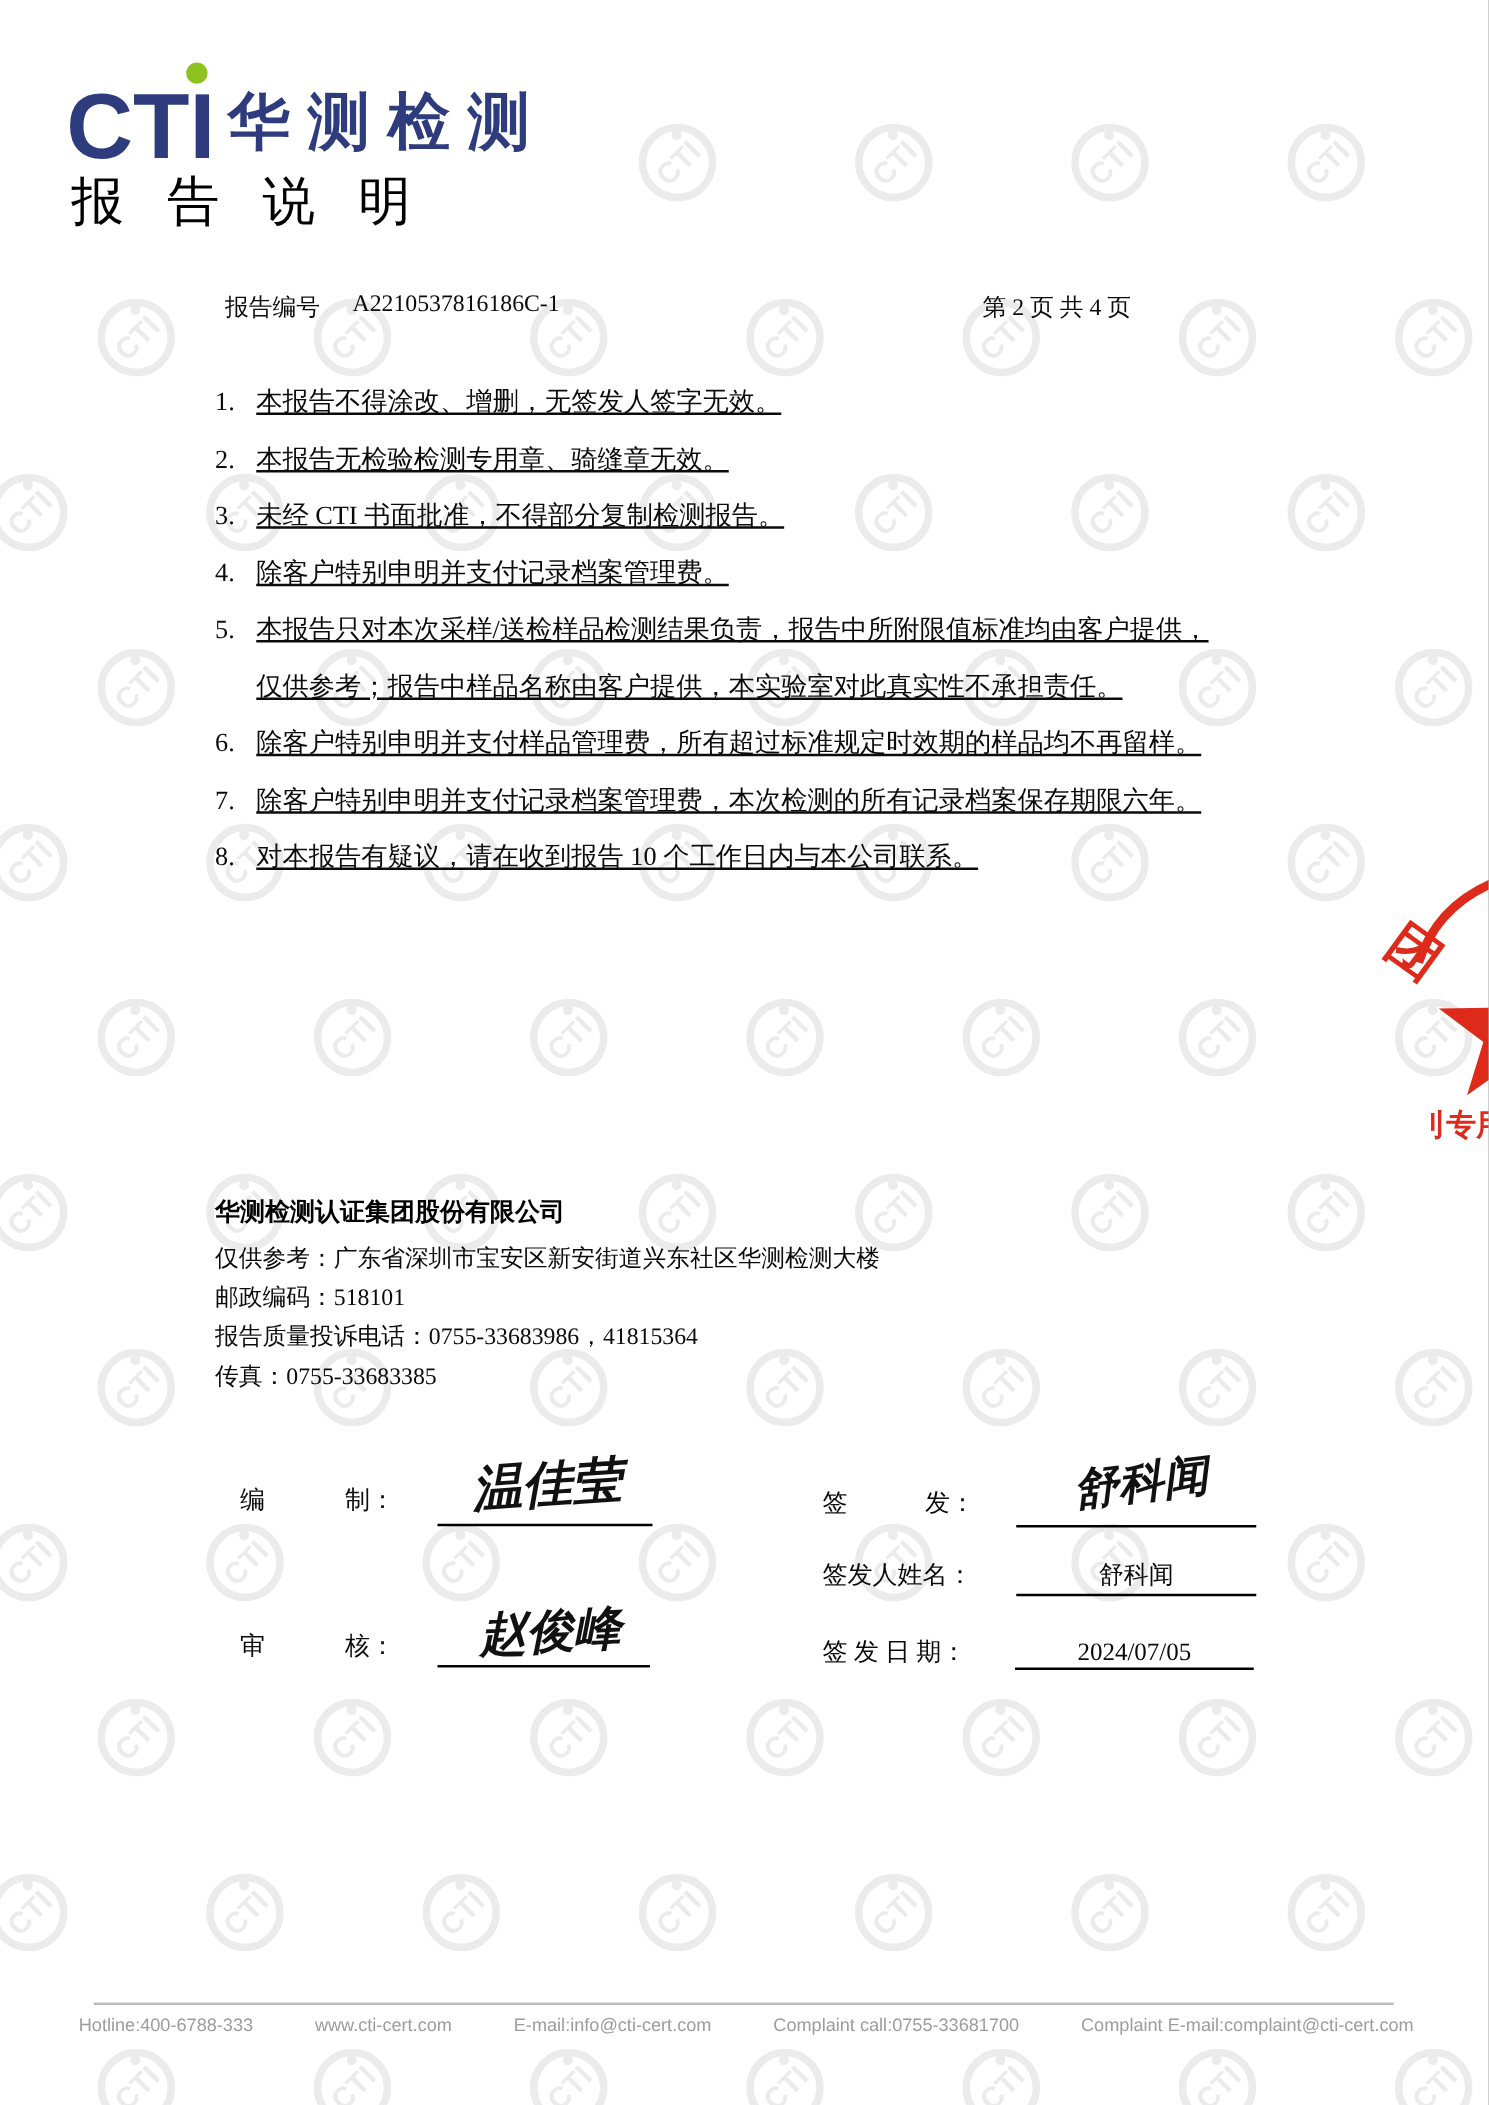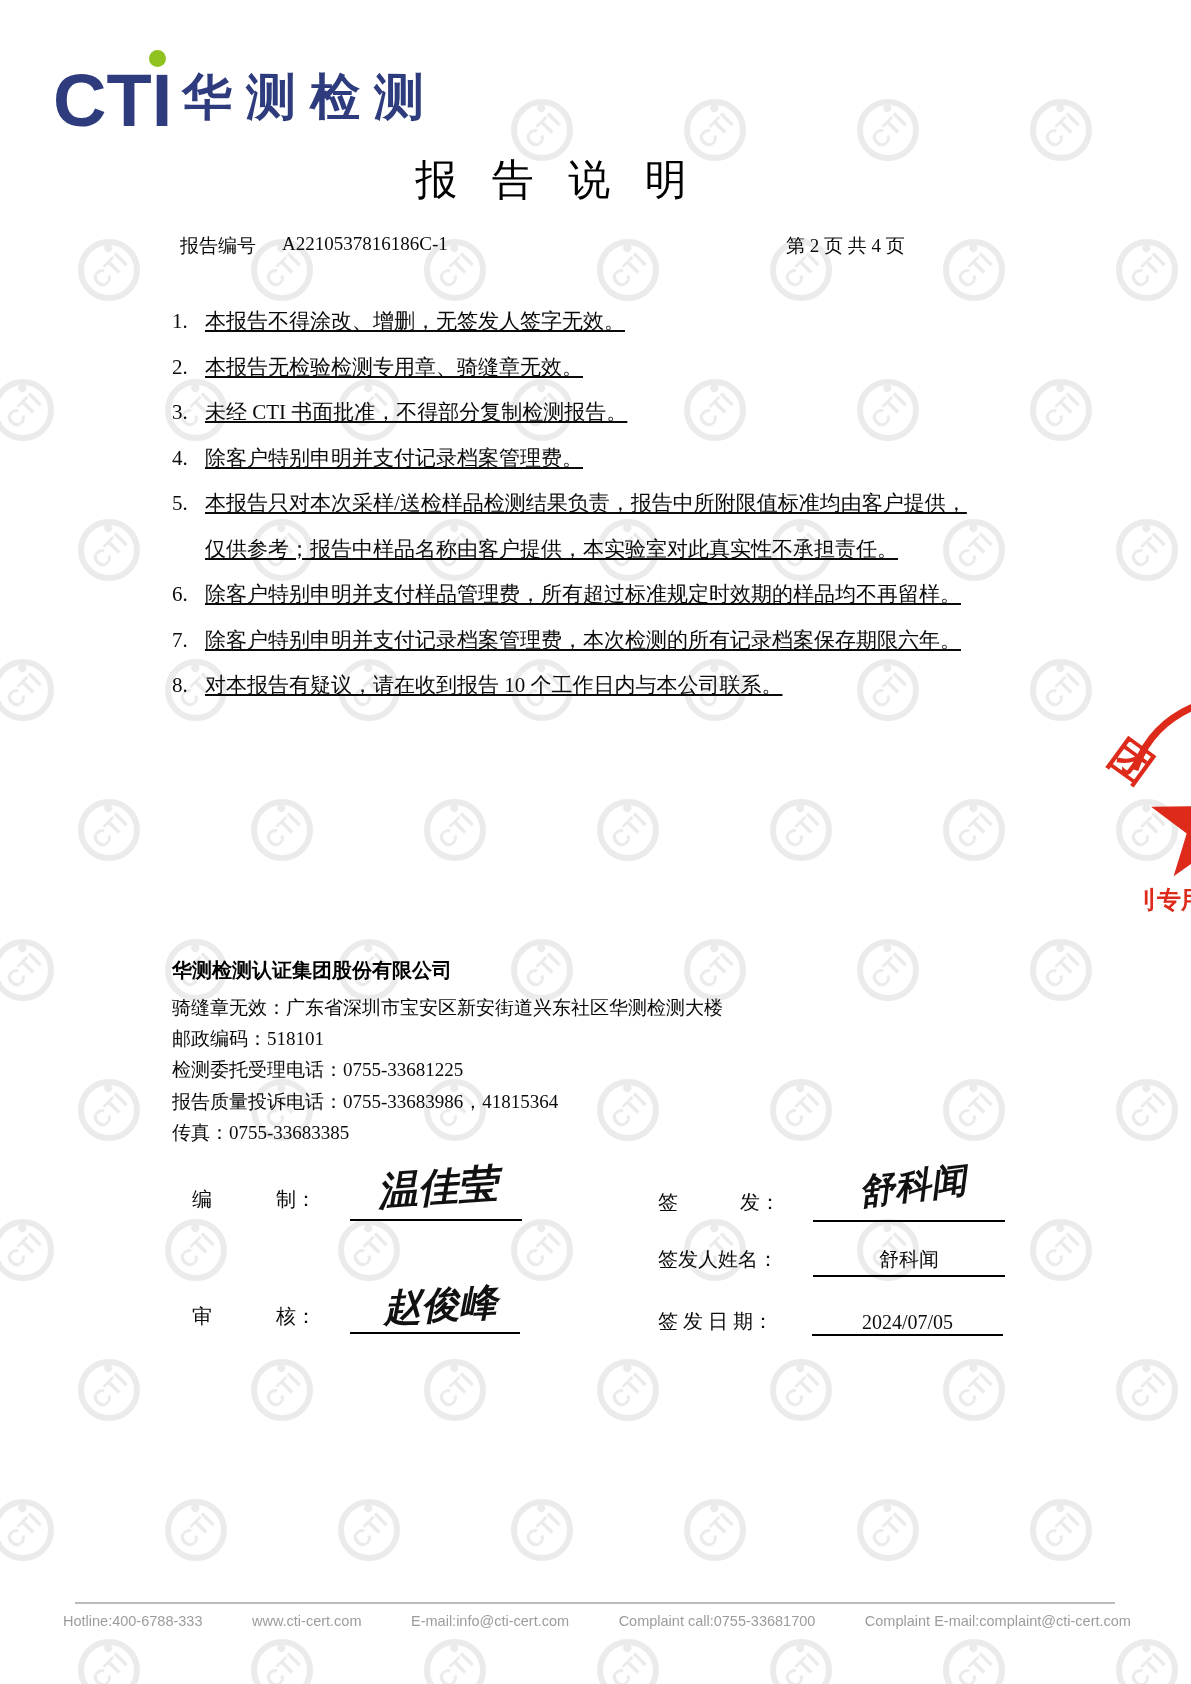--- a/index.html
+++ b/index.html
@@ -14,21 +14,21 @@
   .stamp-wrap{position:absolute;left:1105px;top:678px;width:200px;height:250px;z-index:2;}
 
   
   .logo-cti{position:absolute;left:53px;top:64px;font-family:"Liberation Sans","DejaVu Sans",sans-serif;
     font-weight:bold;font-size:74px;line-height:74px;letter-spacing:0px;}
   .logo-dot{position:absolute;left:149px;top:50px;width:17px;height:17px;border-radius:50%;}
   .logo-cn{position:absolute;left:182px;top:72px;font-family:"Liberation Sans","DejaVu Sans",sans-serif;
     font-weight:bold;font-size:50px;line-height:50px;letter-spacing:14px;}
 
   
-  .title{position:absolute;left:57px;top:154px;width:1000px;text-align:center;
+  .title{position:absolute;left:57px;top:136px;width:1000px;
     font-size:42px;line-height:52px;letter-spacing:12px;color:#000;}
   .hdr-label{position:absolute;left:180px;top:233px;font-size:19px;}
   .hdr-value{position:absolute;left:282px;top:233px;font-size:19px;}
   .hdr-page{position:absolute;left:786px;top:233px;font-size:19px;white-space:pre;}
 
   
   .notes{position:absolute;left:172px;top:299px;width:812px;font-size:21px;line-height:45.5px;}
   .note-row{display:flex;align-items:flex-start;}
   .note-num{flex:none;width:33px;}
   .note-text{flex:1;text-decoration:underline;}
@@ -669,23 +669,22 @@
         </div>
         <div class="note-row">
           <span class="note-num">8.</span>
           <span class="note-text">对本报告有疑议，请在收到报告 10 个工作日内与本公司联系。</span>
         </div>
       </div>
 
     <div class="company">
       <div class="company-name">华测检测认证集团股份有限公司</div>
       <div id="company-lines">
-          <div class="company-line">骑缝章无效：广东省深圳市宝安区新安街道兴东社区华测检测大楼</div>
+          <div class="company-line">仅供参考：广东省深圳市宝安区新安街道兴东社区华测检测大楼</div>
           <div class="company-line">邮政编码：518101</div>
-          <div class="company-line">检测委托受理电话：0755-33681225</div>
           <div class="company-line">报告质量投诉电话：0755-33683986，41815364</div>
           <div class="company-line">传真：0755-33683385</div>
         </div>
     </div>
 
     <div class="lbl-pair" style="left:192px;top:1186px;width:124px;">
       <span>编</span>
       <span>制：</span>
     </div>
     <div class="sig" style="left:355px;top:1160px;width:165px;font-size:40px;transform:rotate(-4deg);">温佳莹</div>

